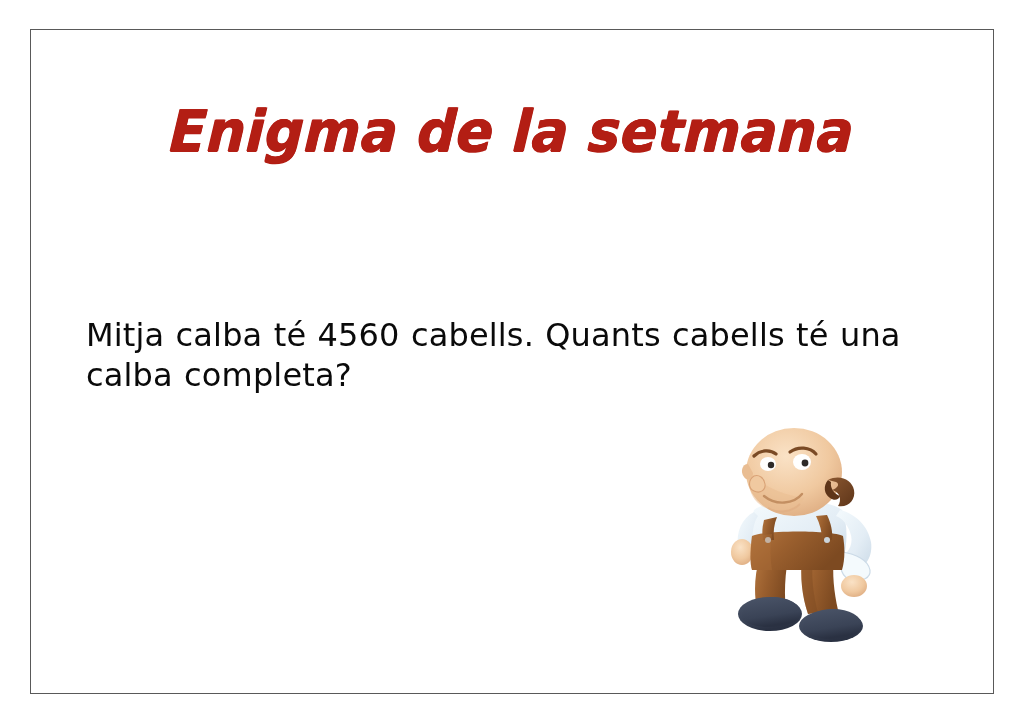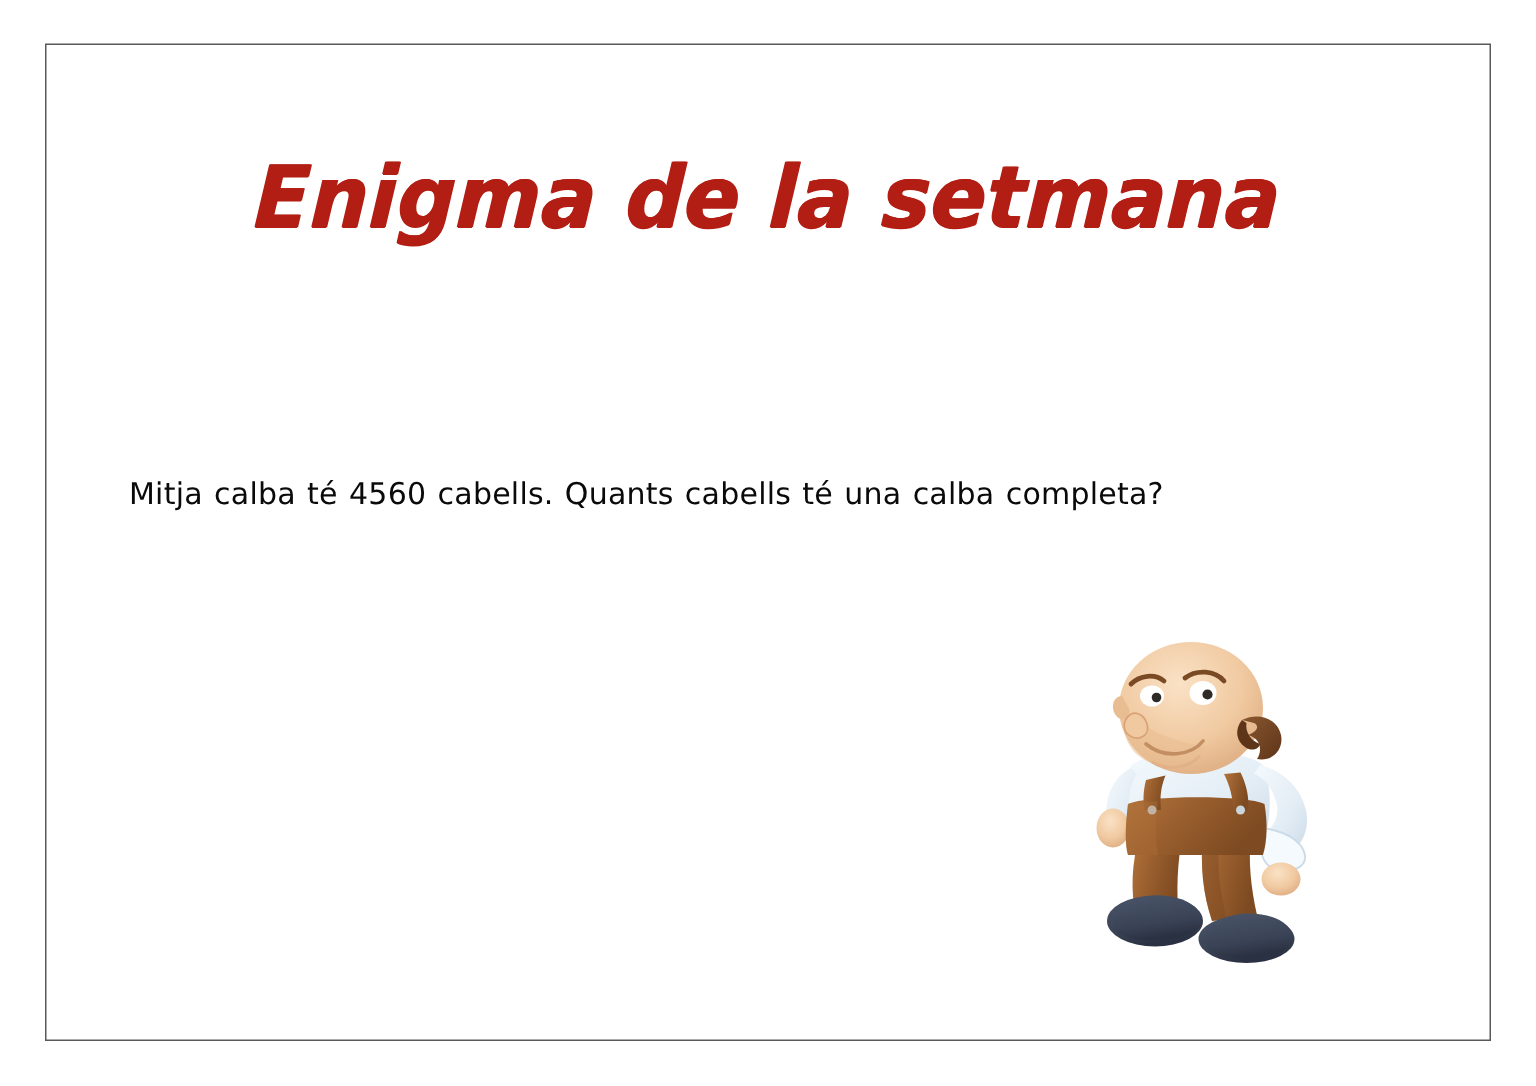--- a/index.html
+++ b/index.html
@@ -67,22 +67,22 @@
   
   #body-block {
     position: absolute;
     left: 86px;
     top: 283px;
     width: 870px;
   }
 
   #body-text {
     font-family: "DejaVu Sans", sans-serif;
-    font-size: 20px;
-    line-height: 52px;
+    font-size: 32px;
+    line-height: 40px;
     color: #0a0a0a;
     letter-spacing: 0.15px;
     word-spacing: 1px;
     white-space: pre-wrap;
   }
 
   
   #figure-wrap {
     position: absolute;
     left: 724px;

